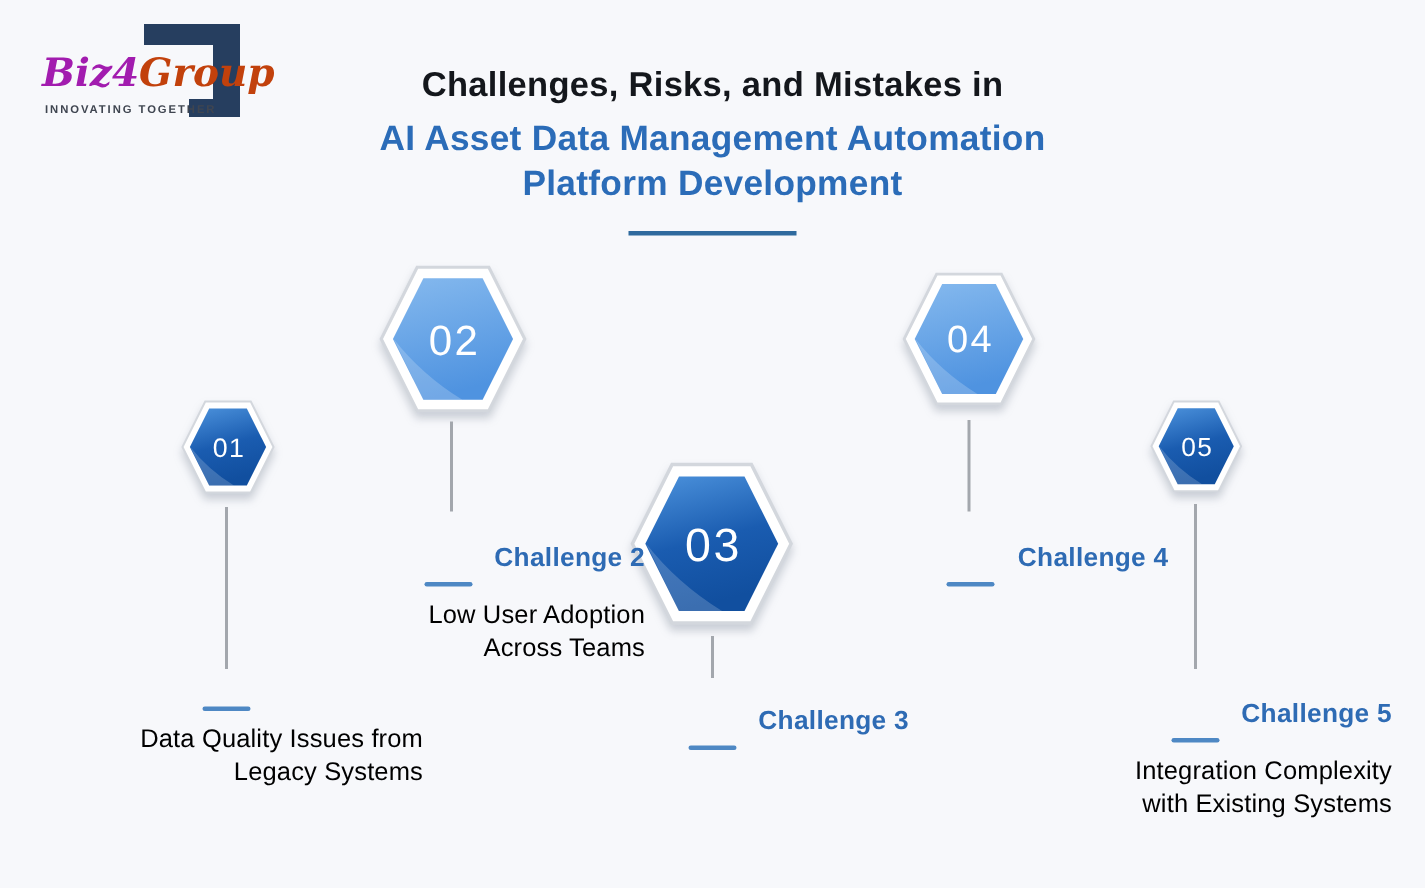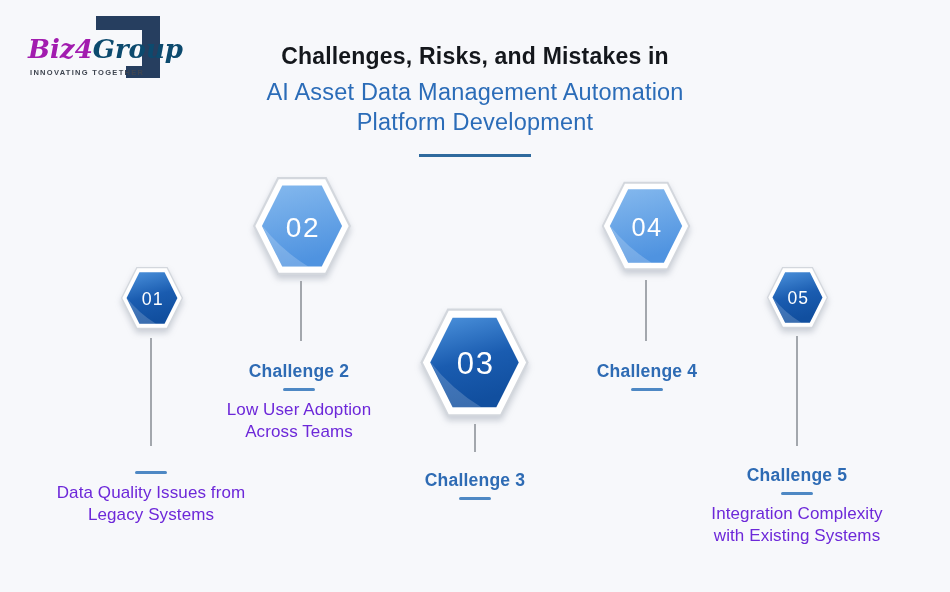--- a/index.html
+++ b/index.html
@@ -16,49 +16,49 @@
 
   
   .logo { position: absolute; left: 22px; top: 14px; width: 160px; height: 74px; }
   .logo-bracket { position: absolute; left: 68px; top: 2px; width: 70px; height: 62px; }
   .brand-text {
     position: absolute; left: 6px; top: 20px;
     font-family: "DejaVu Serif", serif; font-style: italic;
     font-size: 26px; font-weight: 600; white-space: nowrap; z-index: 2;
   }
   .brand-biz, .brand-4 { color: #a21caf; }
-  .brand-group { color: #0c4a6e; }
+  .brand-group { color: #c2410c; }
   .logo-tagline {
     position: absolute; left: 8px; top: 54px; z-index: 2;
     font-size: 7.5px; font-weight: bold; letter-spacing: 1.3px;
     color: #3f4550; white-space: nowrap;
   }
 
   
   .title-block { position: absolute; left: 175px; top: 43px; width: 600px; text-align: center; }
   .title-line1 { font-size: 23px; font-weight: 600; color: #14171c; letter-spacing: 0.2px; margin-bottom: 7px; }
-  .title-accent { font-size: 23.5px; font-weight: 400; color: #2b6cb8; line-height: 30px; letter-spacing: 0.2px; }
+  .title-accent { font-size: 23.5px; font-weight: 700; color: #2b6cb8; line-height: 30px; letter-spacing: 0.2px; }
   .title-divider { width: 112px; height: 3px; margin: 17px auto 0; background: #2f6a9e; }
 
   
   .hex { position: absolute; filter: drop-shadow(0 4px 3px rgba(96,108,128,0.30)); overflow: visible; }
   .hex-num {
     fill: #ffffff; font-family: "Liberation Sans", sans-serif;
     font-size: 27px; font-weight: 500; letter-spacing: 1.5px;
   }
   .defs-holder { position: absolute; width: 0; height: 0; }
 
   
   .connector { position: absolute; width: 2px; background: #a3a7ad; }
 
   
-  .challenge-block { position: absolute; text-align: center; }
+  .challenge-block { position: absolute; text-align: right; }
   .ch-label { font-size: 17.5px; font-weight: 700; color: #2e6bb4; letter-spacing: 0.2px; }
   .ch-underline { width: 32px; height: 3px; border-radius: 2px; background: #4e88c4; margin: 6px auto 8px; }
-  .ch-body { font-size: 17px; font-weight: 500; color: #6d28d9; line-height: 22px; letter-spacing: 0.1px; }
+  .ch-body { font-size: 17px; font-weight: 500; color: #000000; line-height: 22px; letter-spacing: 0.1px; }
 </style>
 </head>
 <body>
 
 <div class="canvas">
 
   <svg class="defs-holder" aria-hidden="true">
     <defs>
       <linearGradient id="hex-dark" x1="0" y1="0" x2="0.25" y2="1">
         <stop offset="0" stop-color="#4c92dc"></stop>

